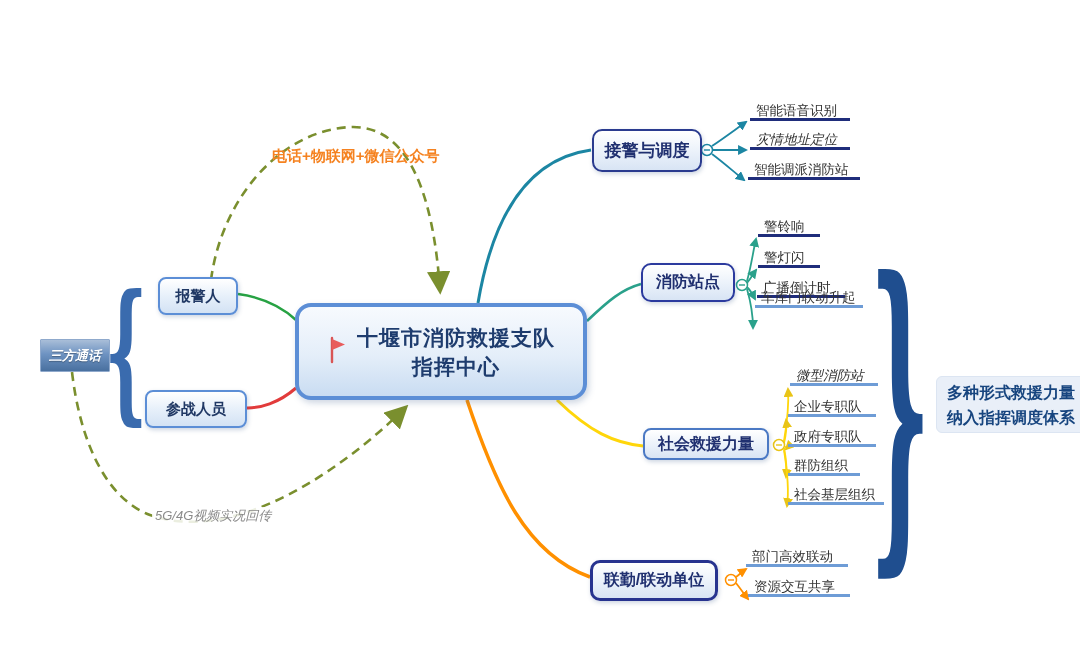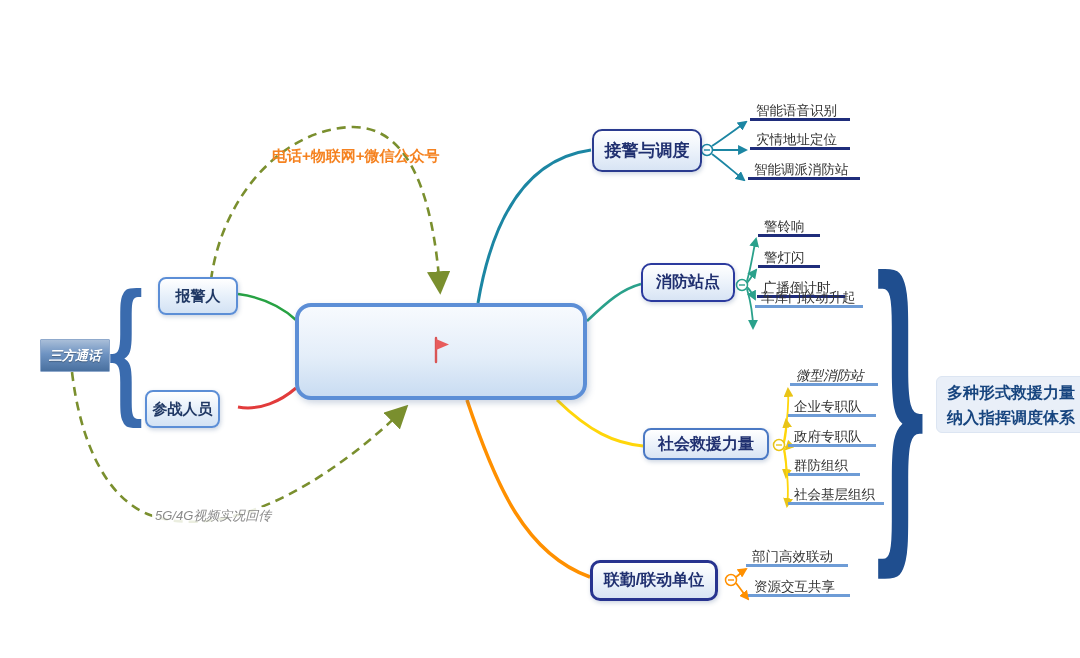--- a/index.html
+++ b/index.html
@@ -26,41 +26,41 @@
   #br2{left:641px;top:263px;width:94px;height:39px;border:2.5px solid #2B3A9E;}
   #br3{left:643px;top:428px;width:126px;height:32px;border:2px solid #4B79C4;border-radius:8px;}
   #br4{left:590px;top:560px;width:128px;height:41px;border:3px solid #27338F;}
 
   
   .side-node{position:absolute;z-index:2;box-sizing:border-box;border:2px solid #5C8ED6;
     border-radius:8px;background:linear-gradient(180deg,#FFFFFF 0%,#E7F0FA 50%,#D3E2F4 100%);
     display:flex;align-items:center;justify-content:center;color:#203864;font-weight:bold;
     font-size:15px;box-shadow:1px 2px 4px rgba(60,90,140,.25);}
   #caller{left:158px;top:277px;width:80px;height:38px;}
-  #responders{left:145px;top:390px;width:75px;height:38px;}
+  #responders{left:145px;top:390px;width:102px;height:38px;}
   .pill{position:absolute;left:40px;top:339px;width:68px;height:31px;z-index:2;border-radius:1px;
     background:linear-gradient(180deg,#A9BEd8 0%,#6E93C2 45%,#49709F 100%);
     border:1px solid #8FA9CC;display:flex;align-items:center;justify-content:center;
     color:#fff;font-style:italic;font-weight:bold;font-size:13px;text-shadow:0 1px 1px rgba(0,0,0,.3);}
 
   
   .brace{position:absolute;z-index:1;display:flex;align-items:center;justify-content:center;
     font-family:"DejaVu Serif",serif;font-weight:bold;}
   #brace-left{left:104px;top:264px;width:44px;height:172px;font-size:66px;color:#3A6BAE;
     transform:scale(1,2.3);}
   #brace-right{left:872px;top:198px;width:56px;height:414px;font-size:172px;color:#1F4E8F;
     transform:scale(0.55,1.95);}
 
   
   .leaf{position:absolute;z-index:2;font-size:13.5px;color:#333;height:20px;line-height:20px;
     padding-left:6px;border-bottom:3px solid;box-sizing:border-box;white-space:nowrap;}
   .und-dark{border-color:#1F2D7B;}
   .und-light{border-color:#6E9CD6;}
   #lf1{left:750px;top:101px;width:100px;}
-  #lf2{left:750px;top:130px;width:100px;}
+  #lf2{left:750px;top:130px;width:100px;font-style:italic;}
   #lf3{left:748px;top:160px;width:112px;}
   #lf4{left:758px;top:217px;width:62px;}
   #lf5{left:758px;top:248px;width:62px;}
   #lf6{left:757px;top:278px;width:88px;}
   #lf7{left:755px;top:288px;width:108px;}
   #lf8{left:790px;top:366px;width:88px;font-style:italic;}
   #lf9{left:788px;top:397px;width:88px;}
   #lf10{left:788px;top:427px;width:88px;}
   #lf11{left:788px;top:456px;width:72px;}
   #lf12{left:788px;top:485px;width:96px;}
@@ -150,20 +150,24 @@
   <div class="brace" id="brace-left">{</div>
   <div class="brace" id="brace-right">}</div>
 
   <div class="center-node">
     <span>
       <svg width="20" height="30" viewBox="0 0 20 30">
         <path d="M5 3 L5 27" stroke="#D95555" stroke-width="2.4" stroke-linecap="round"></path>
         <path d="M5 4 L18 9.5 L5 15 Z" fill="#E85C5C"></path>
       </svg>
     </span>
+    <div class="center-text">
+      <div>十堰市消防救援支队</div>
+      <div>指挥中心</div>
+    </div>
   </div>
 
   <div class="pill">三方通话</div>
   <div class="side-node" id="caller">报警人</div>
   <div class="side-node" id="responders">参战人员</div>
   <div class="note-orange">电话+物联网+微信公众号</div>
   <div class="note-gray">5G/4G视频实况回传</div>
 
   <div class="branch" id="br1">接警与调度</div>
   <div class="branch" id="br2">消防站点</div>

